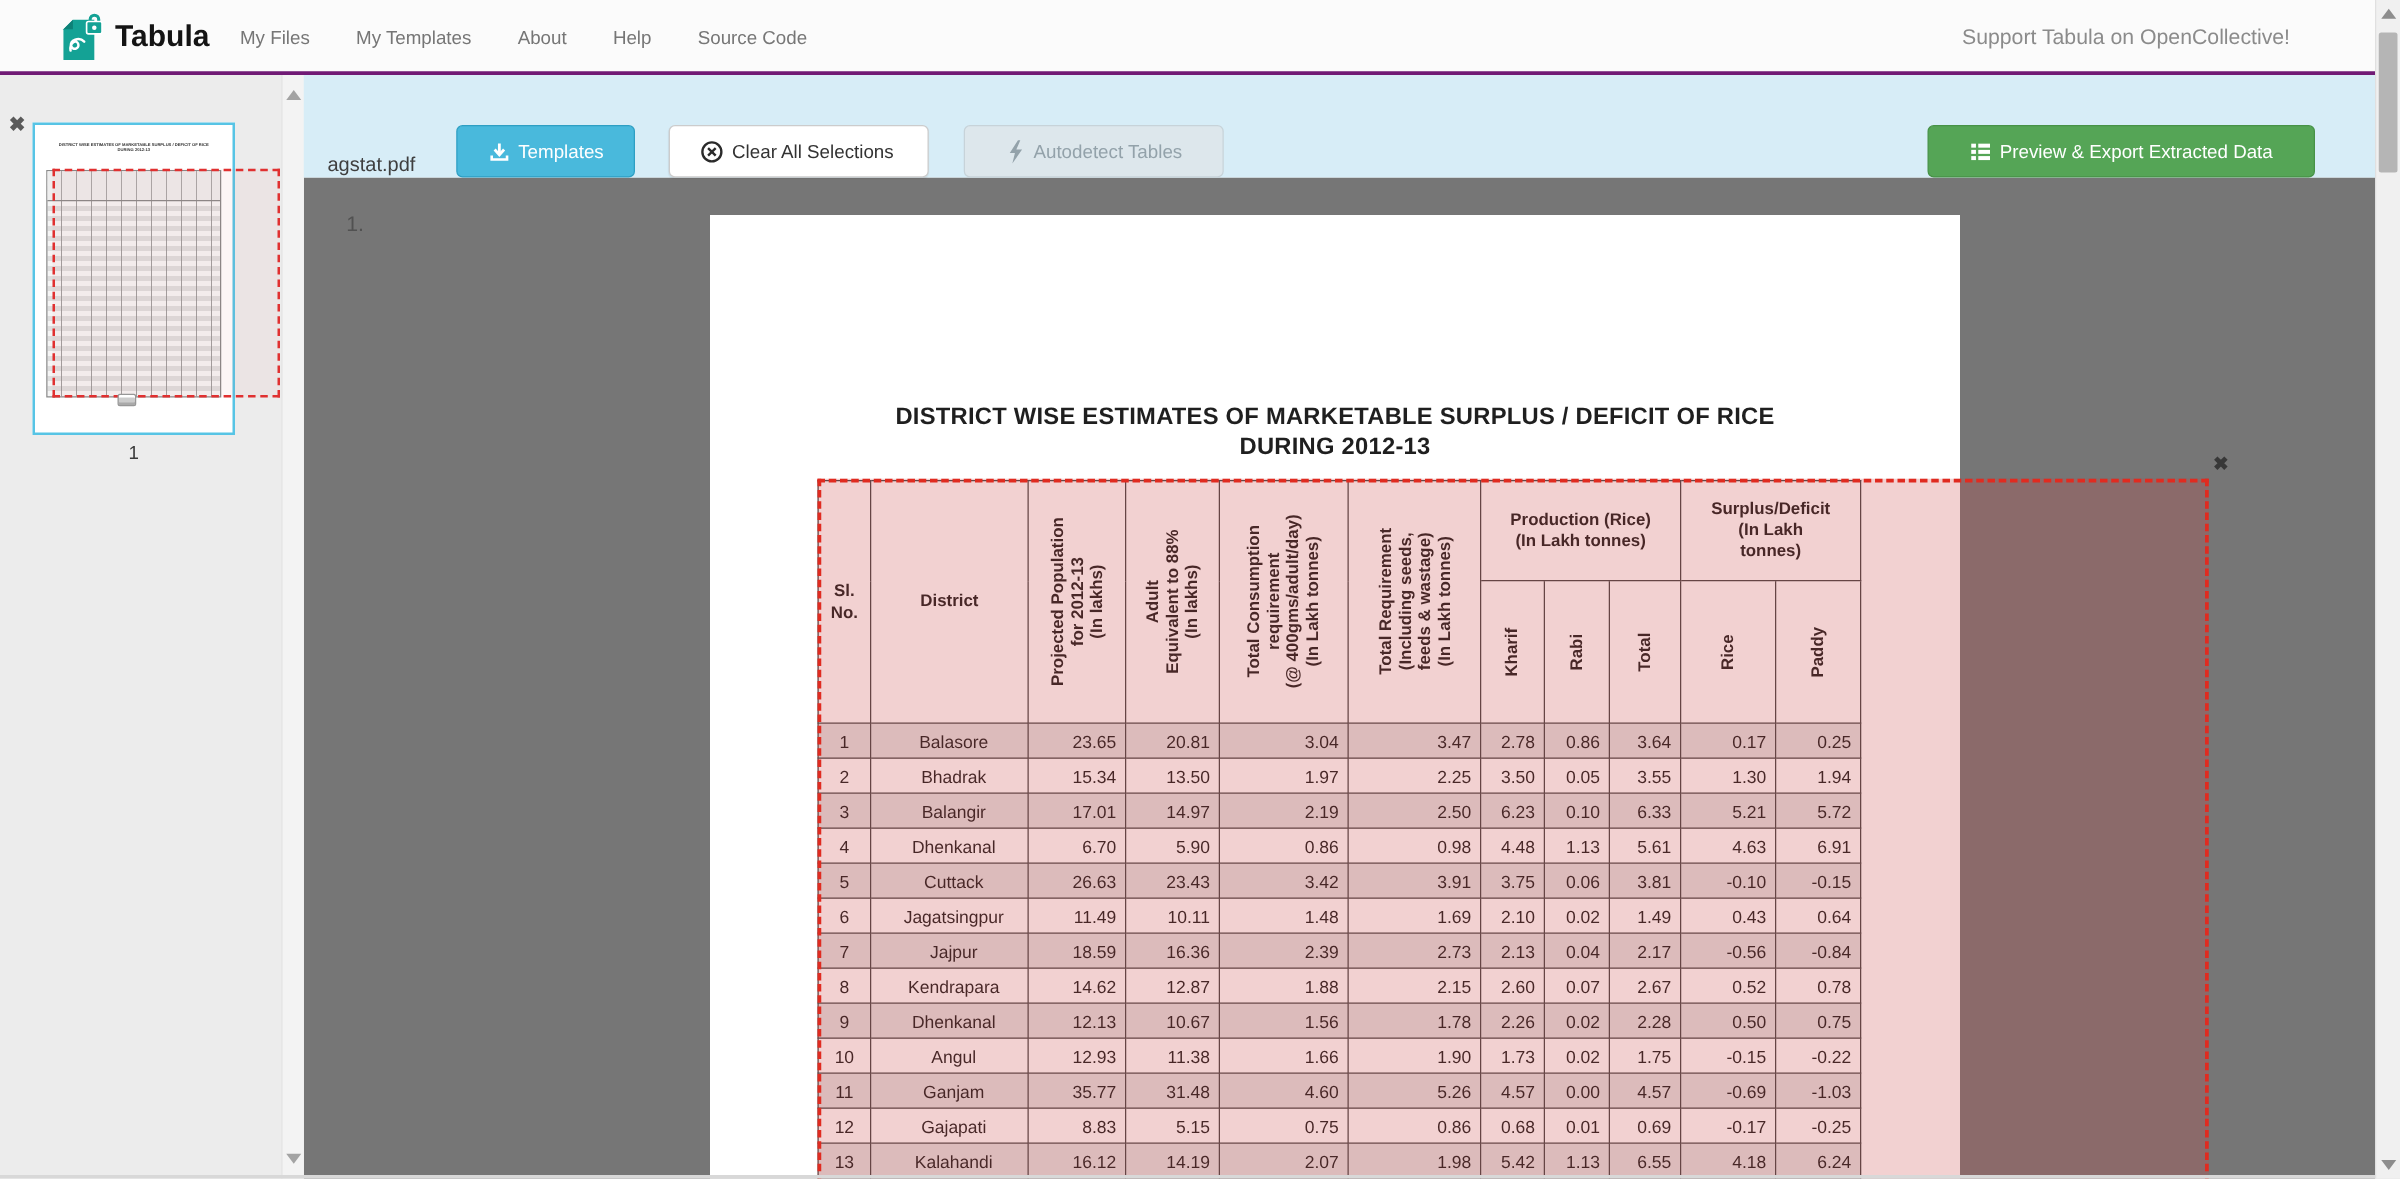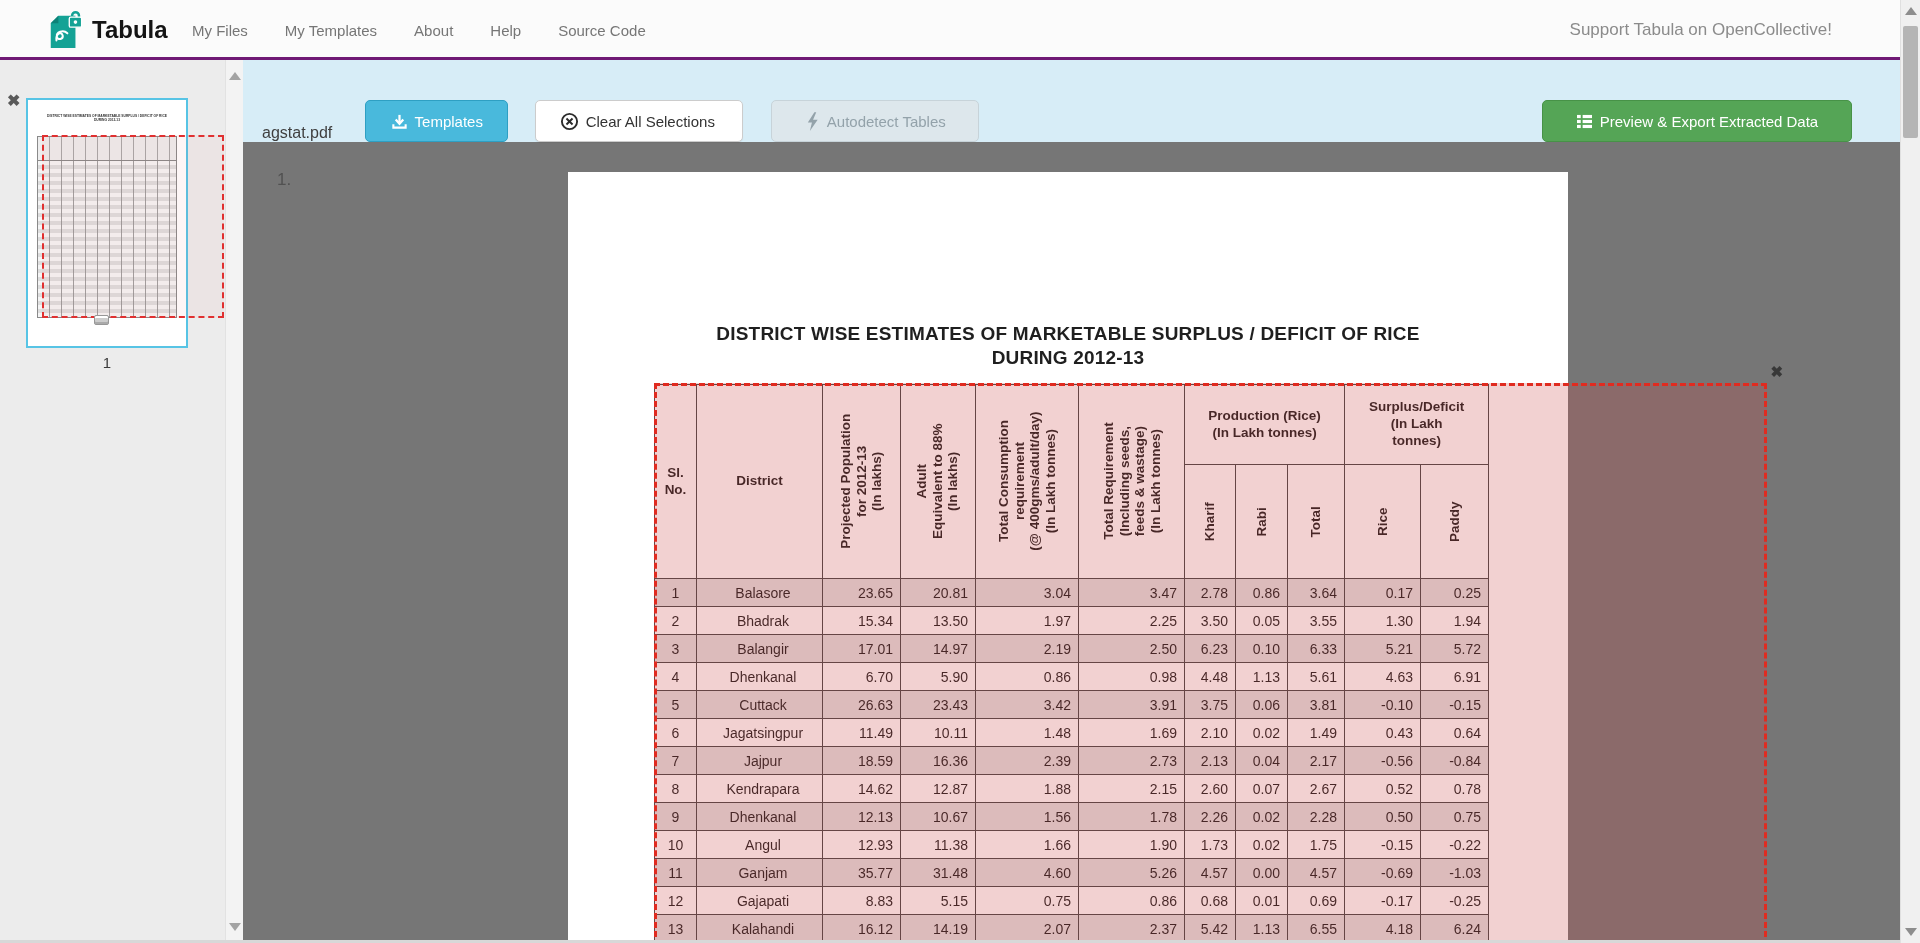--- a/index.html
+++ b/index.html
@@ -421,21 +421,21 @@
             <td class="c-num">0.69</td>
             <td class="c-num">-0.17</td>
             <td class="c-num">-0.25</td>
           </tr>
           <tr>
             <td class="c-sl">13</td>
             <td class="c-dist">Kalahandi</td>
             <td class="c-num">16.12</td>
             <td class="c-num">14.19</td>
             <td class="c-num">2.07</td>
-            <td class="c-num">2.37</td>
+            <td class="c-num">1.98</td>
             <td class="c-num">5.42</td>
             <td class="c-num">1.13</td>
             <td class="c-num">6.55</td>
             <td class="c-num">4.18</td>
             <td class="c-num">6.24</td>
           </tr>
         </tbody>
     </table>
   </div>
 

